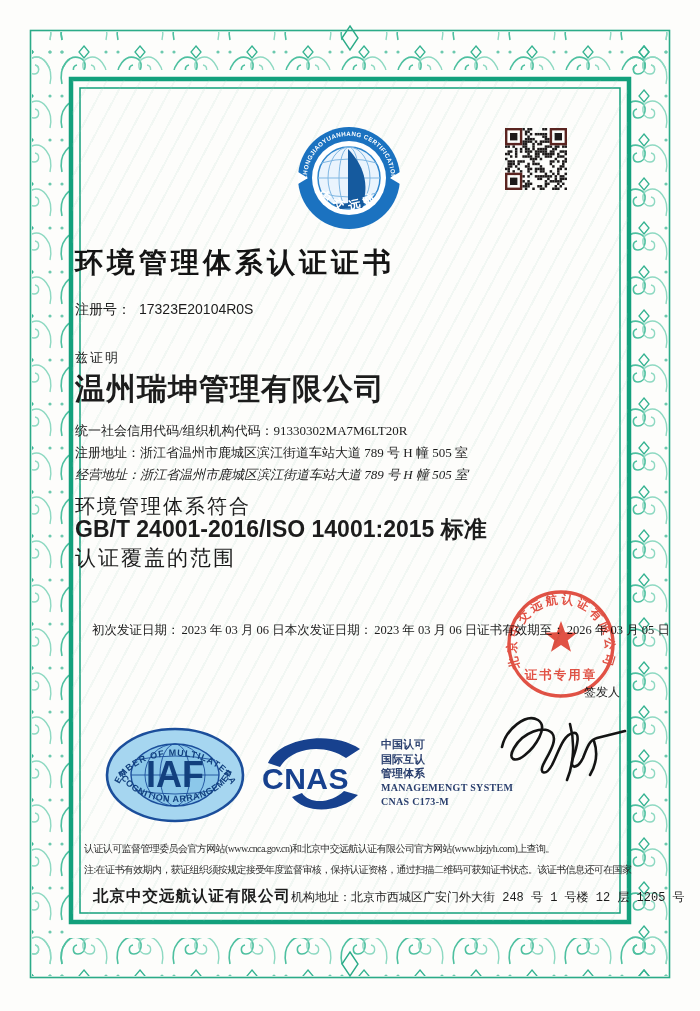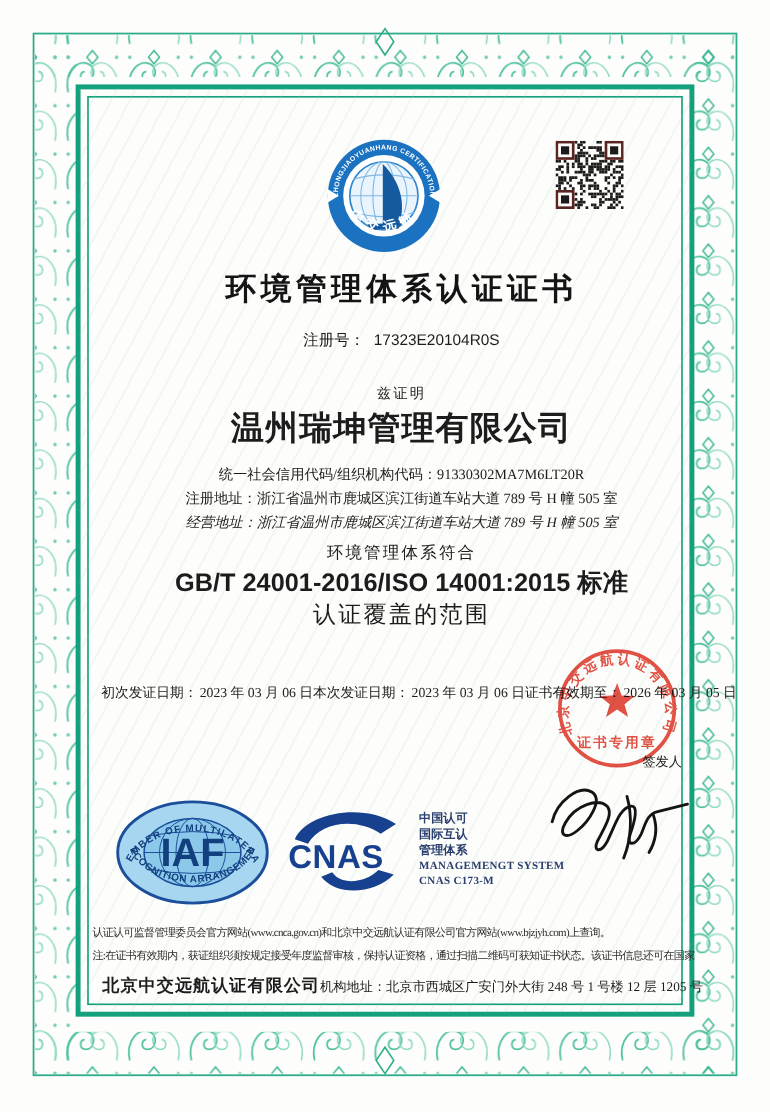--- a/index.html
+++ b/index.html
@@ -8,52 +8,52 @@
   }
   *{margin:0;padding:0;box-sizing:border-box;}
   html,body{width:700px;background:#ffffff;}
   body{font-family:"Liberation Serif","DejaVu Serif",serif;color:var(--text_dark,#1c1c1c);}
   .page{position:relative;width:700px;height:1011px;background:#fdfdfb;overflow:hidden;}
   .border-svg{position:absolute;left:0;top:0;}
   .watermark{position:absolute;left:72px;top:80px;width:556px;height:841px;
     background:repeating-linear-gradient(118deg,rgba(160,205,188,0.12) 0 2px,transparent 2px 15px);
     pointer-events:none;}
   .abs{position:absolute;}
-  .center-col{left:100px;width:530px;text-align:center;}
+  .center-col{left:75px;width:530px;text-align:left;}
   .title{top:244px;font-size:28px;font-weight:bold;letter-spacing:4px;color:#141414;}
   .regline{top:301px;font-size:14px;}
   .regline .num{margin-left:8px;font-family:"Liberation Sans","DejaVu Sans",sans-serif;}
   .certify{top:349px;font-size:13px;letter-spacing:2px;}
   .company{top:369px;font-size:30px;font-weight:bold;letter-spacing:1px;
     font-family:"Liberation Sans","DejaVu Sans",sans-serif;}
   .meta1{top:422px;font-size:13px;}
   .meta2{top:444px;font-size:13px;}
   .meta3{top:466px;font-size:13px;font-style:italic;}
-  .conform{top:493px;font-size:15px;letter-spacing:2px;}
+  .conform{top:493px;font-size:20px;letter-spacing:2px;}
   .standard{top:514px;font-size:23px;font-weight:bold;font-family:"Liberation Sans","DejaVu Sans",sans-serif;}
   .scopelbl{top:544px;font-size:21px;letter-spacing:2px;}
   .scope{top:566px;font-size:17px;font-weight:bold;letter-spacing:1px;
     font-family:"Liberation Sans","DejaVu Sans",sans-serif;}
   .dates{top:622px;left:92px;width:548px;display:flex;justify-content:space-between;
     font-size:12.5px;white-space:nowrap;}
   .dates .lbl{margin-right:2px;}
   .stamp{left:505px;top:588px;mix-blend-mode:multiply;opacity:.88;}
   .signer-label{left:584px;top:684px;font-size:12px;}
   .signature{left:486px;top:697px;}
   .iaf-logo{left:104px;top:726px;}
   .cnas-logo{left:262px;top:733px;}
   .cnas-text{left:381px;top:737px;font-size:11px;line-height:14.5px;font-weight:bold;
     color:#2a3f6e;font-family:"Liberation Serif","DejaVu Serif",serif;white-space:nowrap;}
   .cnas-text .en{font-size:10px;letter-spacing:.3px;}
   .note{left:84px;top:838px;width:540px;font-size:10px;letter-spacing:-0.6px;
     line-height:21px;white-space:nowrap;color:#2c2c2c;}
   .footer-row{left:93px;top:886px;width:518px;display:flex;justify-content:space-between;
     align-items:baseline;white-space:nowrap;}
   .footer-company{font-size:15.5px;font-weight:bold;letter-spacing:1px;}
-  .footer-address{font-size:12px;}
+  .footer-address{font-size:12px;font-family:Liberation Mono, monospace;}
   .qr{left:505px;top:128px;}
 </style>
 </head>
 <body>
 
 <div class="page">
 
   <svg class="border-svg" width="700" height="1011">
     <defs>
       <pattern id="bandPat" width="56" height="44" patternUnits="userSpaceOnUse">

